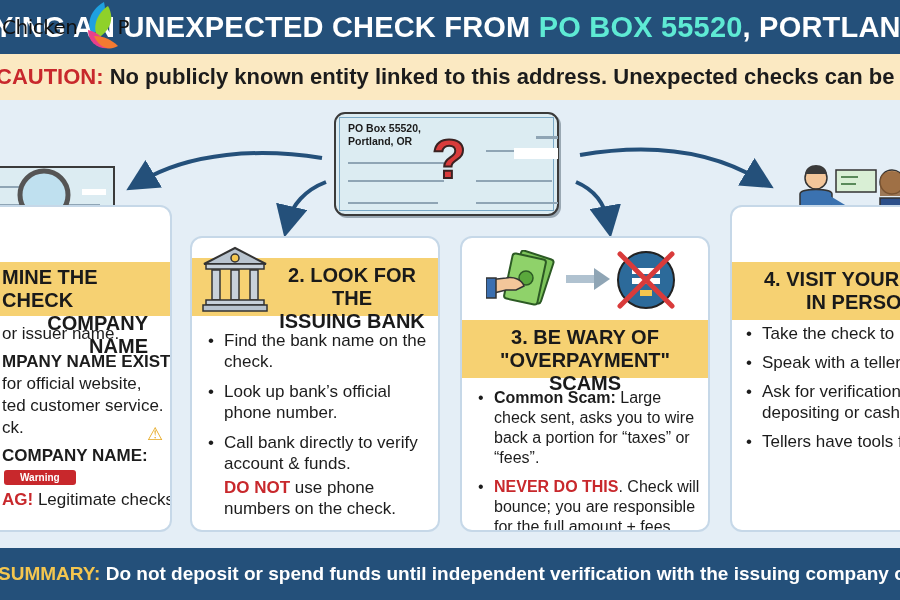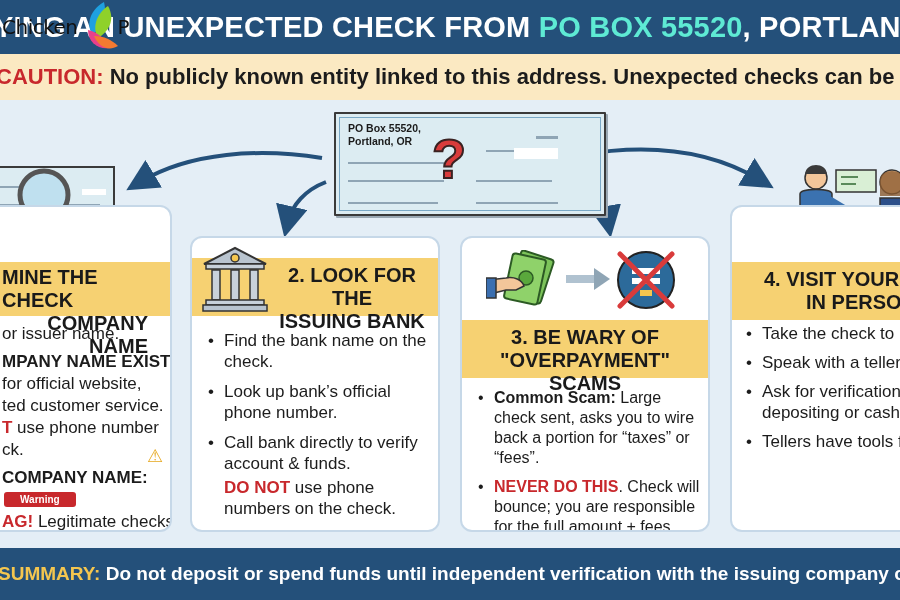--- a/index.html
+++ b/index.html
@@ -70,22 +70,22 @@
   .footer {
     position: absolute; left: 0; top: 548px; width: 900px; height: 52px;
     background: #24507a; color: #ffffff;
     font-weight: bold; font-size: 19px; line-height: 52px;
     white-space: nowrap; overflow: hidden;
   }
   .footer .lbl { color: #f4c64f; }
   .footer .inner { position: absolute; left: -2px; }
 
   .check-main {
-    position: absolute; left: 334px; top: 112px; width: 272px; height: 104px;
-    background: #dcecf2; border: 2px solid #3a3a3a; border-radius: 1px;
+    position: absolute; left: 334px; top: 112px; width: 225px; height: 104px;
+    background: #dcecf2; border: 2px solid #3a3a3a; border-radius: 11px;
     box-shadow: 2px 2px 0 #9aa8b3;
   }
   .check-main .inner-border { position: absolute; inset: 3px; border: 1.5px solid #7aa8c6; }
   .check-main .addr { position: absolute; left: 12px; top: 8px; font-size: 10.5px; font-weight: bold; line-height: 13px; color: #1a1a1a; }
   .check-main .q { position: absolute; left: 96px; top: 10px; font-size: 56px; font-weight: bold; color: #d93b3b; -webkit-text-stroke: 2px #3a2222; line-height: 70px; }
   .check-main .line { position: absolute; height: 2px; background: #8fa5b5; }
   .check-main .box { position: absolute; left: 178px; top: 34px; width: 44px; height: 11px; background: #ffffff; }
 </style>
 </head>
 <body>
@@ -154,21 +154,20 @@
 <div class="card" id="card1">
   <div class="band" style="top:55px; height:54px; padding-top:4px; padding-left:30px;">
     <div style="text-align:left; padding-right:26px;">MINE THE CHECK</div>
     <div style="text-align:right; padding-right:22px;">COMPANY NAME</div>
   </div>
   <div style="position:absolute; left:30px; top:116px; font-size:17px; line-height:22px; width:200px;">
     <div>or issuer name.</div>
     <div class="b" style="margin-top:6px;">MPANY NAME EXISTS:</div>
     <div> for official website,</div>
     <div>ted customer service.</div>
-    <div><span class="red">T</span><span> use phone number</span></div>
     <div>ck.</div>
     <div style="margin-top:6px; position:relative;">
       <span class="b">COMPANY NAME:</span>
       <span style="display:inline-block; background:#c8282c; color:#fff; font-size:10px; font-weight:bold; padding:1px 16px; border-radius:3px; line-height:13px; vertical-align:2px; margin-left:2px;">Warning</span>
       <span style="position:absolute; left:145px; top:-22px; font-size:18px; color:#e6a820;">⚠</span>
     </div>
     <div><span class="red">AG!</span><span> Legitimate checks</span></div>
 
   </div>
 </div>

